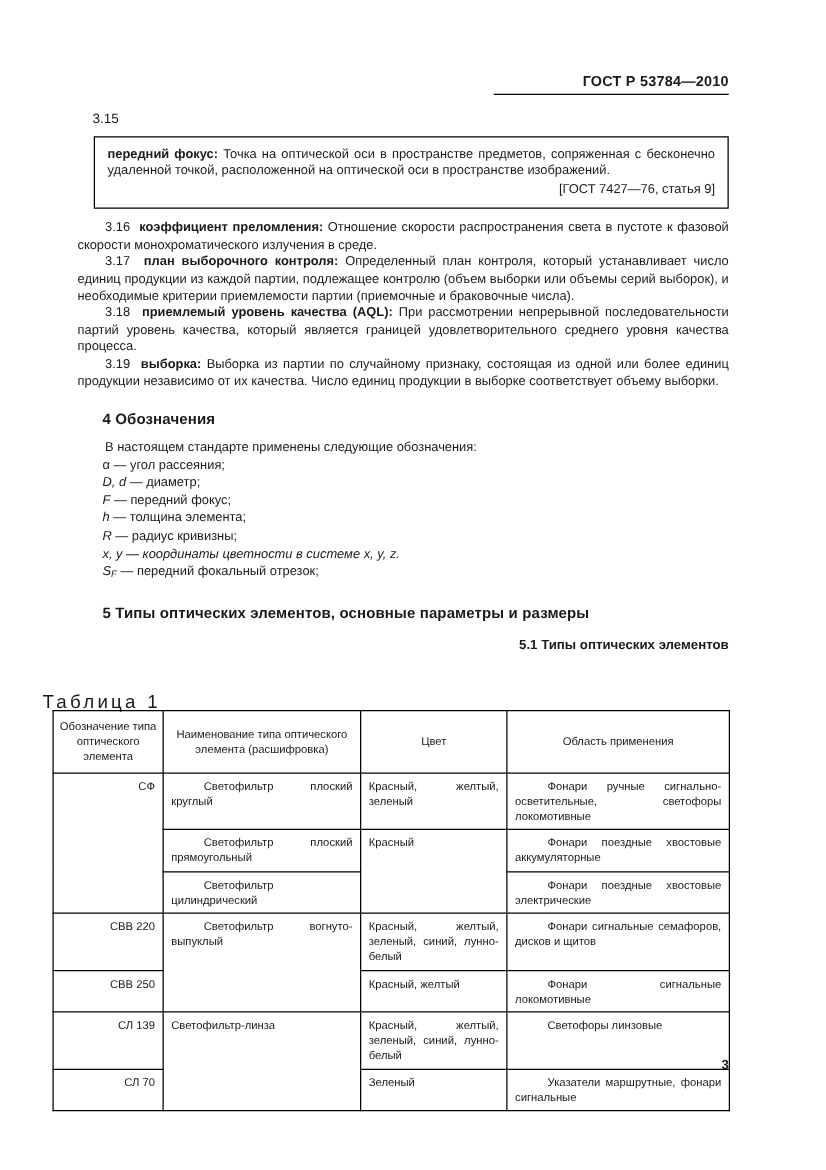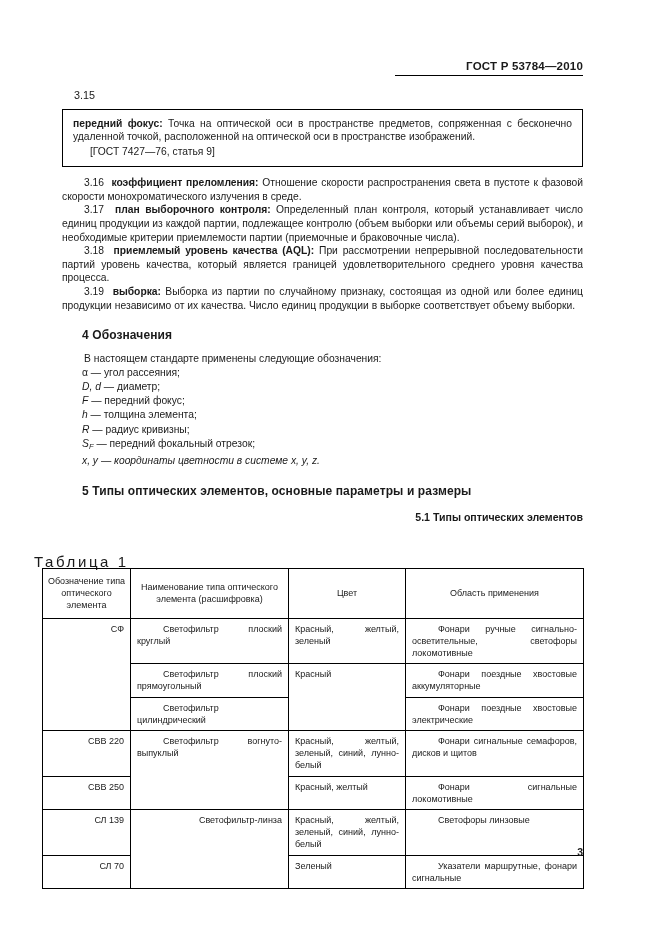--- a/index.html
+++ b/index.html
@@ -49,34 +49,34 @@
   .clause-num {
     font-size: 10.8px;
     line-height: 15px;
     margin: 0 0 6px 12px;
   }
 
   
   .def-box {
     border: 1.3px solid #000;
     padding: 7px 10px 8px 10px;
-    margin: 0 0 9px 0;
+    margin: 0 0 9px 13px;
     box-sizing: border-box;
   }
   .def-box p {
     margin: 0;
     font-size: 10.3px;
     line-height: 13.4px;
     text-align: justify;
     text-justify: inter-word;
   }
   .def-box p.src {
     margin-top: 1px;
     text-indent: 17px;
-    text-align: left;
+    text-align: right;
   }
   .term { font-weight: bold; }
 
   
   p.para {
     margin: 0;
     font-size: 10.3px;
     line-height: 13.6px;
     text-align: justify;
     text-justify: inter-word;
@@ -156,21 +156,21 @@
     text-align: right;
     vertical-align: middle;
   }
   td.name {
     text-align: justify;
     text-justify: inter-word;
     text-indent: 26px;
     vertical-align: middle;
   }
   td.name.center {
-    text-align: right;
+    text-align: left;
     text-indent: 0;
   }
   td.color {
     text-align: justify;
     text-justify: inter-word;
     vertical-align: middle;
   }
   td.color.center {
     text-align: left;
   }
@@ -223,22 +223,22 @@
     <h2 class="sec">4  Обозначения</h2>
 
     <p class="lead-in">В настоящем стандарте применены следующие обозначения:</p>
 
     <ul class="notations">
       <li><span class="sym-up">α</span><span> — угол рассеяния;</span></li>
       <li><span class="sym">D, d</span><span> — диаметр;</span></li>
       <li><span class="sym">F</span><span> — передний фокус;</span></li>
       <li><span class="sym">h</span><span>  — толщина элемента;</span></li>
       <li><span class="sym">R</span><span> — радиус кривизны;</span></li>
+      <li><span class="sym">x, y</span><span class="sym"> — координаты цветности в системе x, y, z.</span></li>
       <li><span class="sym">S</span><span class="sub">F</span><span> — передний фокальный отрезок;</span></li>
-      <li><span class="sym">x, y</span><span class="sym"> — координаты цветности в системе x, y, z.</span></li>
     </ul>
 
     <h2 class="sec">5  Типы оптических элементов, основные параметры и размеры</h2>
 
     <h3 class="subsec">5.1  Типы оптических элементов</h3>
 
 
   </div>
 
   <div class="table-caption">Таблица 1</div>

